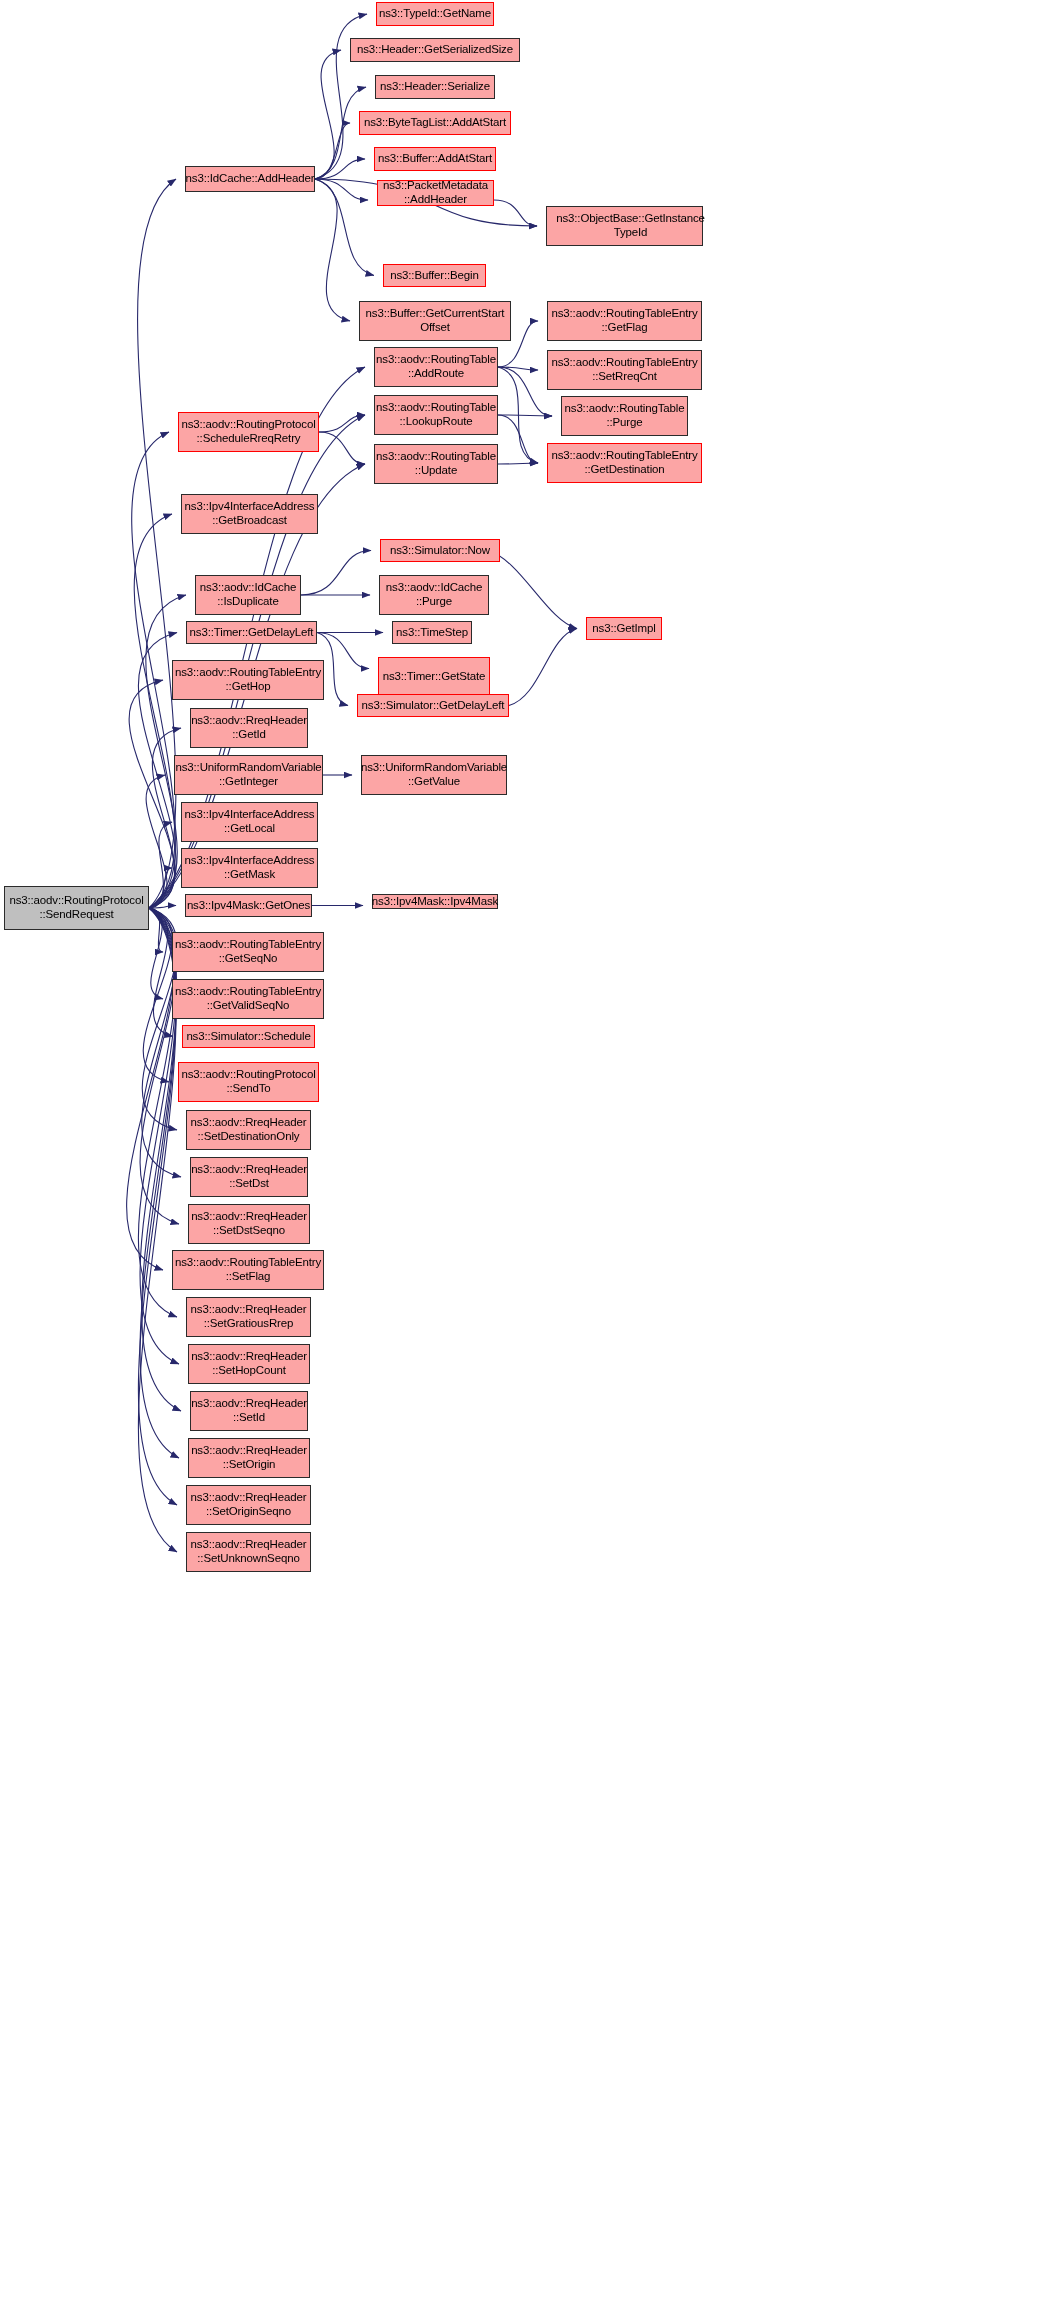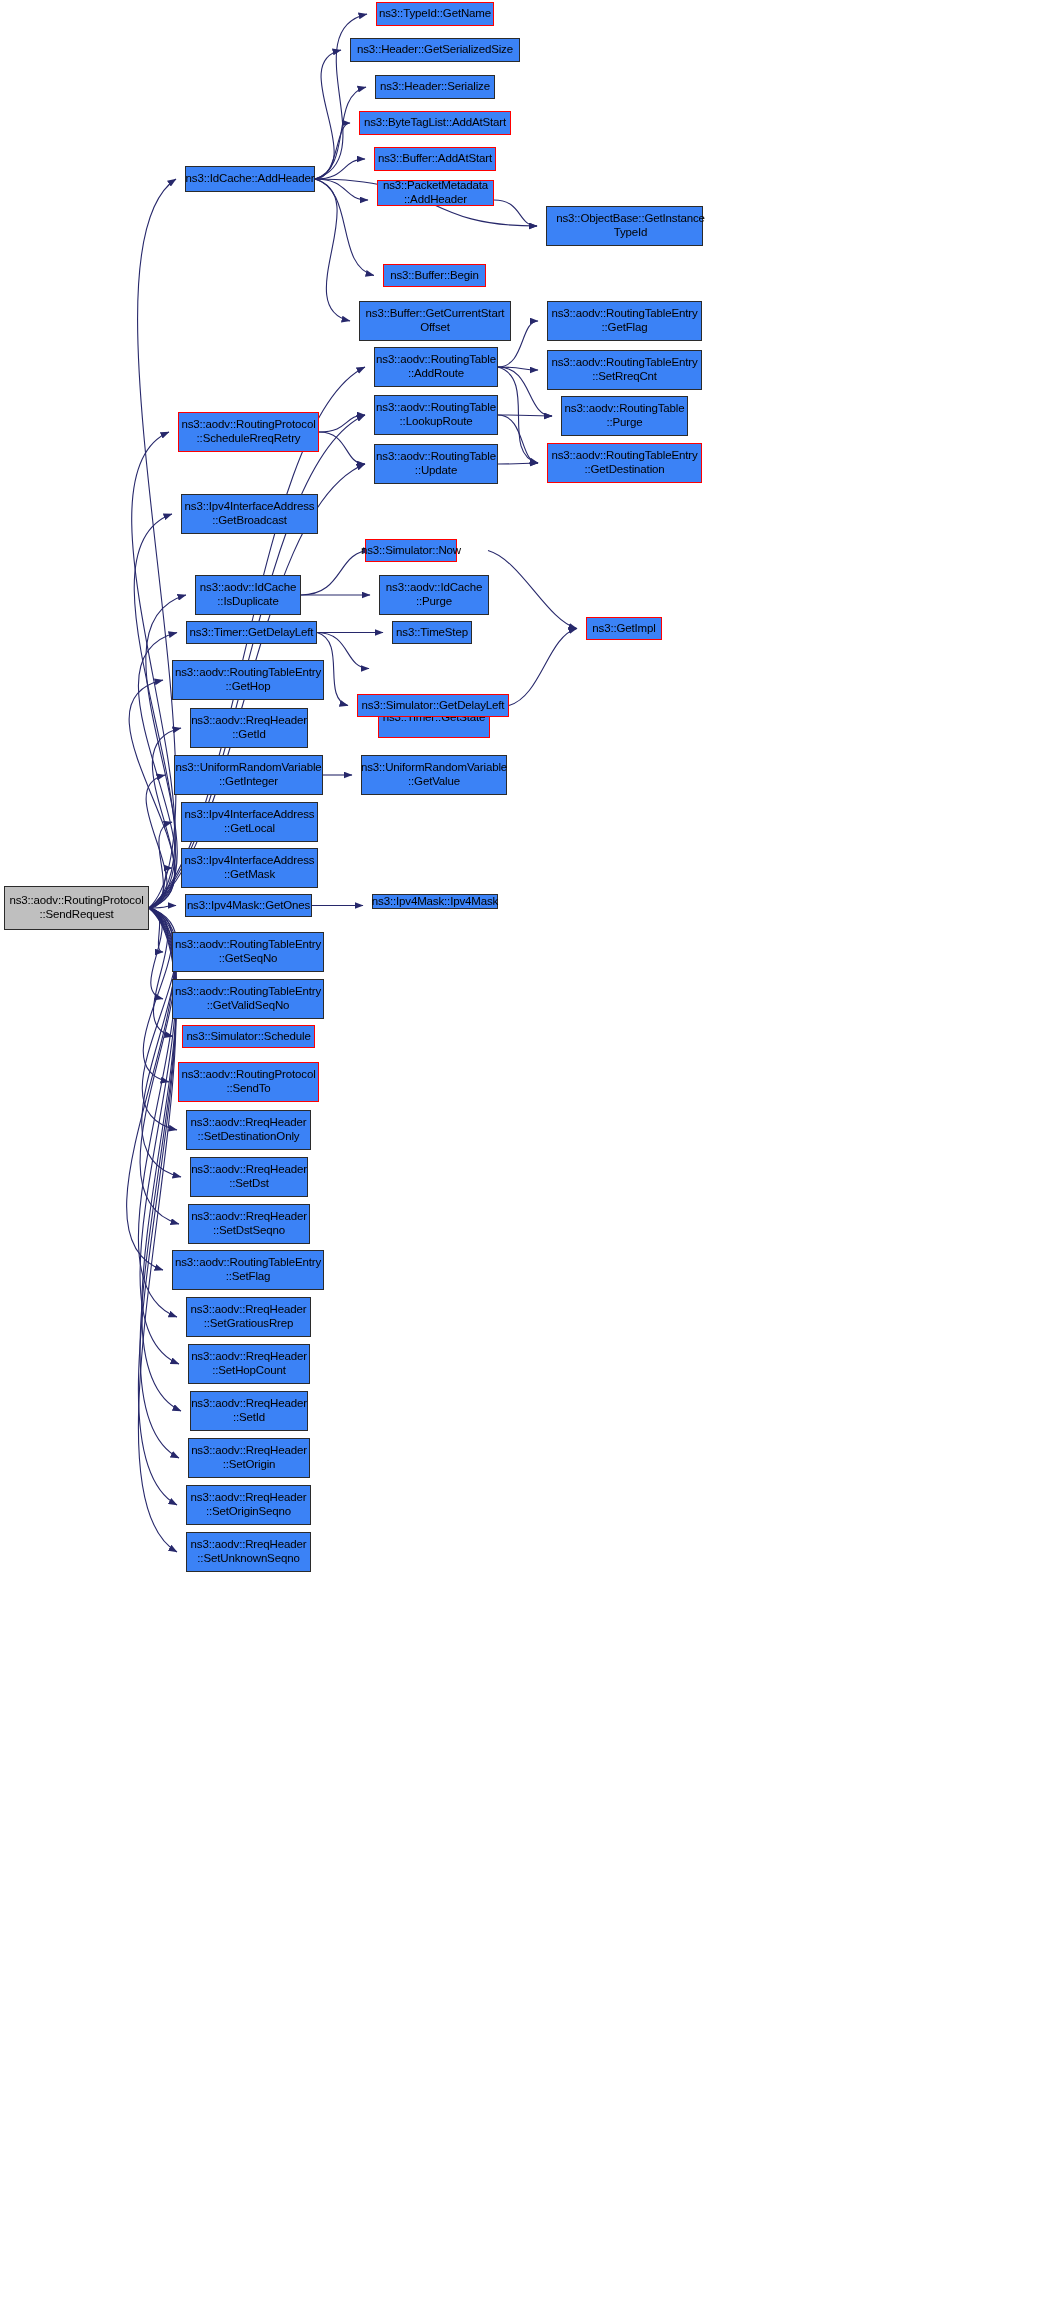--- a/index.html
+++ b/index.html
@@ -14,21 +14,21 @@
   .node{
     position:absolute;
     box-sizing:border-box;
     display:flex;
     align-items:center;
     justify-content:center;
     text-align:center;
     font-size:11.5px;
     line-height:1.18;
     color:#000000;
-    background:#3b82f6;
+    background:#fca5a5;
     border:1px solid #000000;
     white-space:pre-line;
     padding:1px 3px;
     letter-spacing:-0.15px;
   }
   .node.red{border:1px solid #ff0000;}
   .node.black{border:1px solid #2b2b2b;}
   .node.root{
     background:#bfbfbf;
     border:1px solid #2b2b2b;
@@ -131,31 +131,31 @@
       <div class="node black" style="left: 374px; top: 395px; width: 124px; height: 40px;"><span>ns3::aodv::RoutingTable
 ::LookupRoute</span></div>
       <div class="node red" style="left: 178px; top: 412px; width: 141px; height: 40px;"><span>ns3::aodv::RoutingProtocol
 ::ScheduleRreqRetry</span></div>
       <div class="node black" style="left: 374px; top: 444px; width: 124px; height: 40px;"><span>ns3::aodv::RoutingTable
 ::Update</span></div>
       <div class="node red" style="left: 547px; top: 443px; width: 155px; height: 40px;"><span>ns3::aodv::RoutingTableEntry
 ::GetDestination</span></div>
       <div class="node black" style="left: 181px; top: 494px; width: 137px; height: 40px;"><span>ns3::Ipv4InterfaceAddress
 ::GetBroadcast</span></div>
-      <div class="node red" style="left: 365px; top: 539px; width: 92px; height: 23px;"><span>ns3::Simulator::Now</span></div>
+      <div class="node red" style="left: 380px; top: 539px; width: 120px; height: 23px;"><span>ns3::Simulator::Now</span></div>
       <div class="node black" style="left: 195px; top: 575px; width: 106px; height: 40px;"><span>ns3::aodv::IdCache
 ::IsDuplicate</span></div>
       <div class="node black" style="left: 379px; top: 575px; width: 110px; height: 40px;"><span>ns3::aodv::IdCache
 ::Purge</span></div>
       <div class="node red" style="left: 586px; top: 617px; width: 76px; height: 23px;"><span>ns3::GetImpl</span></div>
       <div class="node black" style="left: 186px; top: 621px; width: 131px; height: 23px;"><span>ns3::Timer::GetDelayLeft</span></div>
       <div class="node black" style="left: 392px; top: 621px; width: 80px; height: 23px;"><span>ns3::TimeStep</span></div>
       <div class="node black" style="left: 172px; top: 660px; width: 152px; height: 40px;"><span>ns3::aodv::RoutingTableEntry
 ::GetHop</span></div>
-      <div class="node red" style="left: 378px; top: 657px; width: 112px; height: 40px; margin-top: 41px;"><span>ns3::Timer::GetState</span></div>
+      <div class="node red" style="left: 378px; top: 657px; width: 112px; height: 40px;"><span>ns3::Timer::GetState</span></div>
       <div class="node red" style="left: 357px; top: 694px; width: 152px; height: 23px; align-items: center;"><span>ns3::Simulator::GetDelayLeft</span></div>
       <div class="node black" style="left: 190px; top: 708px; width: 118px; height: 40px;"><span>ns3::aodv::RreqHeader
 ::GetId</span></div>
       <div class="node black" style="left: 174px; top: 755px; width: 149px; height: 40px;"><span>ns3::UniformRandomVariable
 ::GetInteger</span></div>
       <div class="node black" style="left: 361px; top: 755px; width: 146px; height: 40px;"><span>ns3::UniformRandomVariable
 ::GetValue</span></div>
       <div class="node black" style="left: 181px; top: 802px; width: 137px; height: 40px;"><span>ns3::Ipv4InterfaceAddress
 ::GetLocal</span></div>
       <div class="node black" style="left: 181px; top: 848px; width: 137px; height: 40px;"><span>ns3::Ipv4InterfaceAddress

